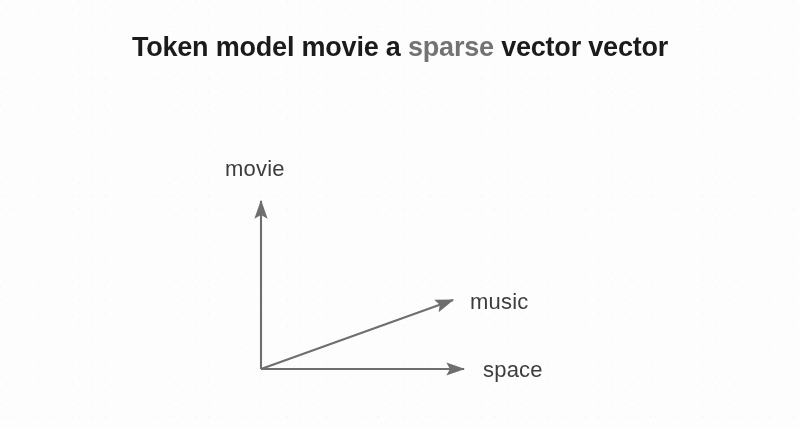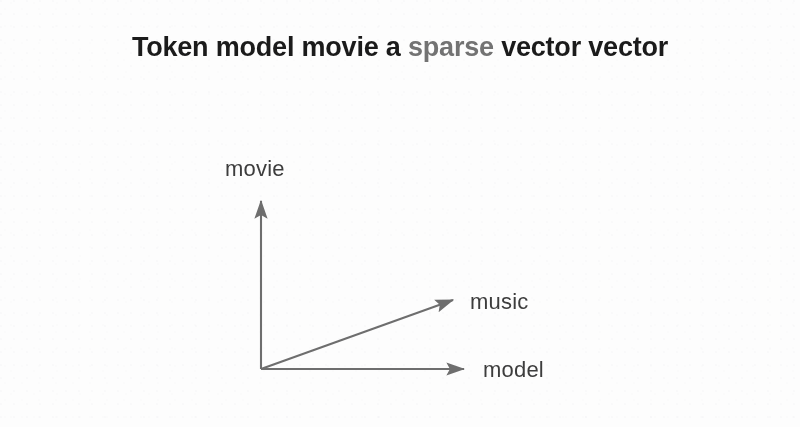--- a/index.html
+++ b/index.html
@@ -106,18 +106,18 @@
 
       <line x1="261" y1="369" x2="453" y2="300" stroke="#6e6e6e" stroke-width="2.1" marker-end="url(#arrowhead)"></line>
 
       <line x1="261" y1="369" x2="464" y2="369" stroke="#6e6e6e" stroke-width="2.1" marker-end="url(#arrowhead)"></line>
     </svg>
 
     <span class="axis-label" id="label-movie">movie</span>
 
     <span class="axis-label" id="label-music">music</span>
 
-    <span class="axis-label" id="label-actor">model</span>
+    <span class="axis-label" id="label-actor">space</span>
   </div>
 
 </div>
 
 <div id="noise-overlay"></div>
 
 </body></html>

